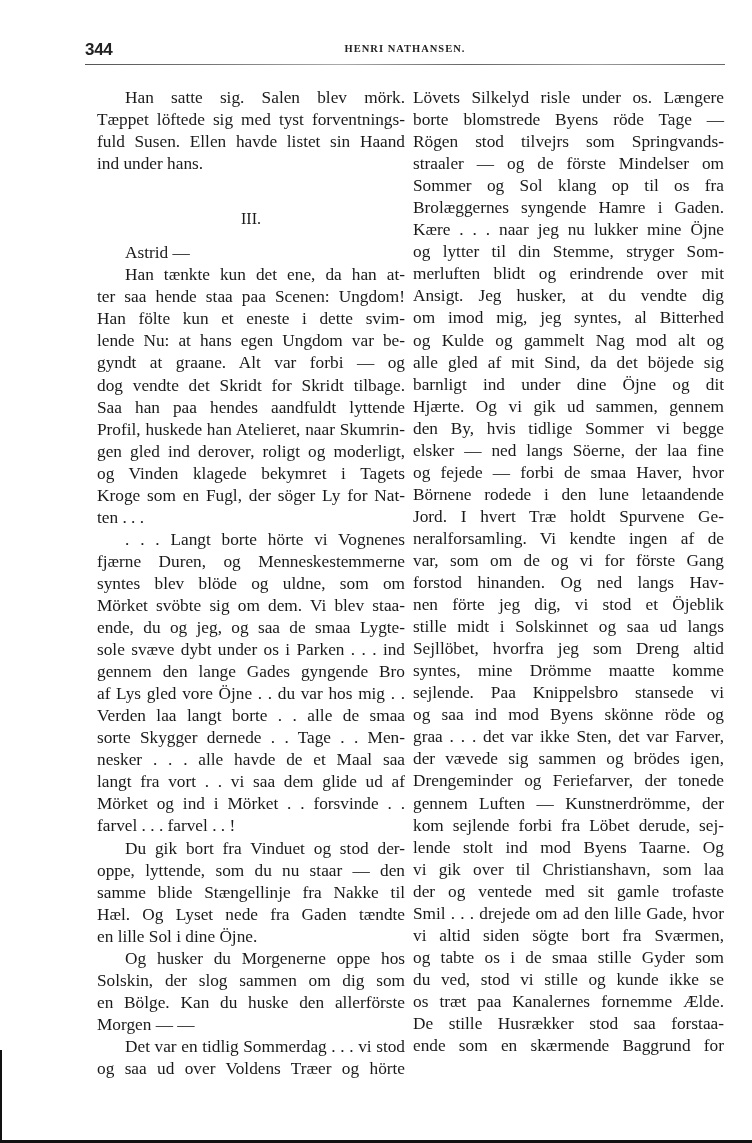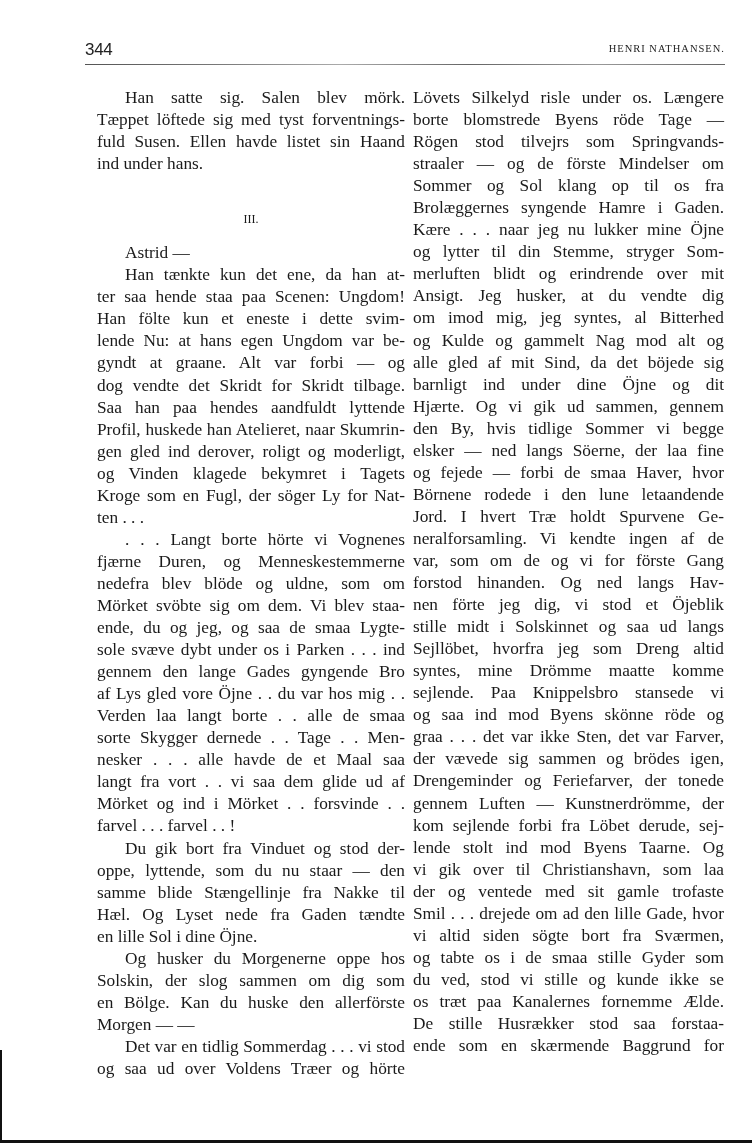--- a/index.html
+++ b/index.html
@@ -23,34 +23,34 @@
   }
   .page-edge-bottom {
     position: absolute;
     left: 0; bottom: 0;
     width: 752px; height: 3px;
     background: #111;
   }
   .running-head {
     position: absolute;
     top: 40px; left: 85px;
-    width: 640px; height: 22px;
+    width: 640px; height: 22px; font-weight: bold;
   }
   .page-number {
     position: absolute;
     left: 0; top: 0;
     font-size: 17px;
     font-family: "Liberation Sans", "DejaVu Sans", sans-serif;
     letter-spacing: -0.3px;
     color: #222;
   }
   .running-title {
     position: absolute;
     left: 0; right: 0; top: 3px;
-    text-align: right;
+    text-align: center;
     font-size: 10.5px;
     letter-spacing: 1px;
     color: #222;
   }
   .head-rule {
     position: absolute;
     left: 85px; top: 64px;
     width: 640px; height: 1px;
     background: linear-gradient(90deg, #555 0%, #777 20%, #aaa 40%, #666 60%, #999 80%, #666 100%);
   }
@@ -75,21 +75,21 @@
   .line.last {
     text-align-last: left;
   }
   .line.indent {
     padding-left: 28px;
   }
   .spacer { display: block; }
   .section-heading {
     display: block;
     text-align: center;
-    font-size: 12px;
+    font-size: 16px;
     height: 22.05px;
   }
 </style>
 </head>
 <body>
 
 <div class="page-edge-left"></div>
 <div class="page-edge-bottom"></div>
 
 <div class="running-head">
@@ -121,21 +121,21 @@
     <span class="line">Saa han paa hendes aandfuldt lyttende</span>
     <span class="line">Profil, huskede han Atelieret, naar Skumrin-</span>
     <span class="line">gen gled ind derover, roligt og moderligt,</span>
     <span class="line">og Vinden klagede bekymret i Tagets</span>
     <span class="line">Kroge som en Fugl, der söger Ly for Nat-</span>
     <span class="line last">ten . . .</span>
   </div>
   <div>
     <span class="line indent">. . . Langt borte hörte vi Vognenes</span>
     <span class="line">fjærne Duren, og Menneskestemmerne</span>
-    <span class="line">nedefra blev blöde og uldne, som om</span>
+    <span class="line">syntes blev blöde og uldne, som om</span>
     <span class="line">Mörket svöbte sig om dem. Vi blev staa-</span>
     <span class="line">ende, du og jeg, og saa de smaa Lygte-</span>
     <span class="line">sole svæve dybt under os i Parken . . . ind</span>
     <span class="line">gennem den lange Gades gyngende Bro</span>
     <span class="line">af Lys gled vore Öjne . . du var hos mig . .</span>
     <span class="line">Verden laa langt borte . . alle de smaa</span>
     <span class="line">sorte Skygger dernede . . Tage . . Men-</span>
     <span class="line">nesker . . . alle havde de et Maal saa</span>
     <span class="line">langt fra vort . . vi saa dem glide ud af</span>
     <span class="line">Mörket og ind i Mörket . . forsvinde . .</span>

